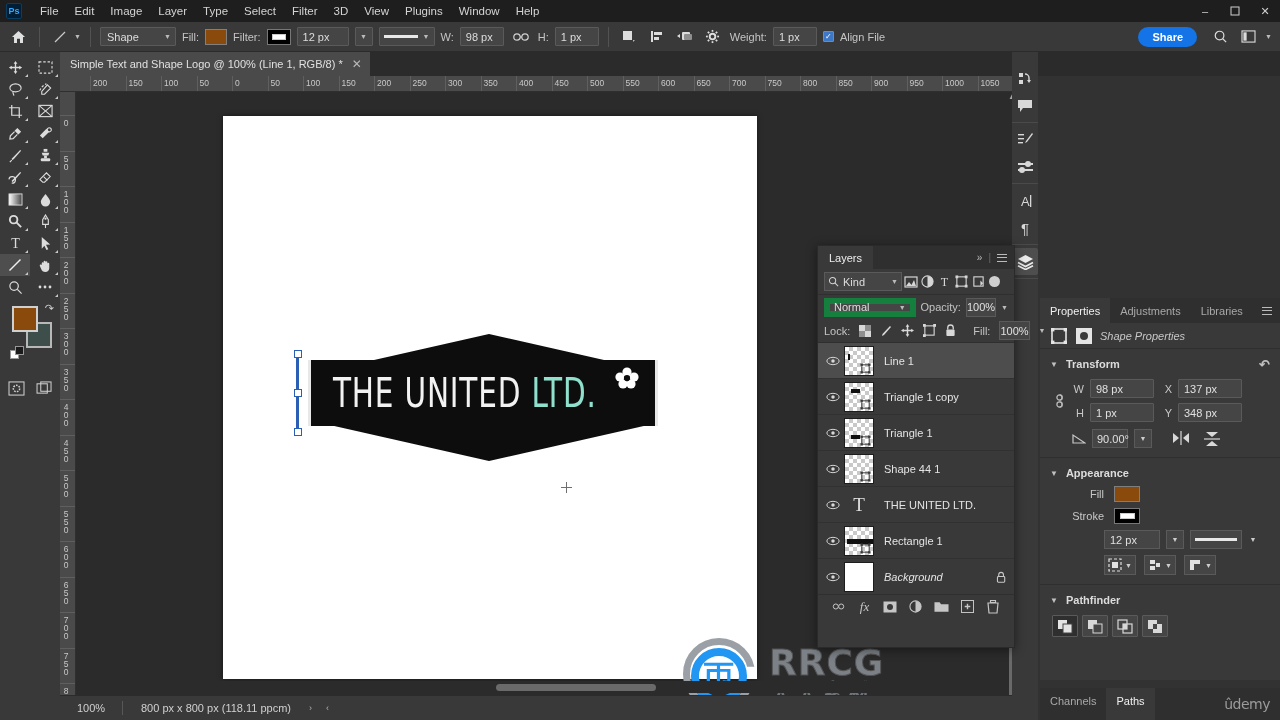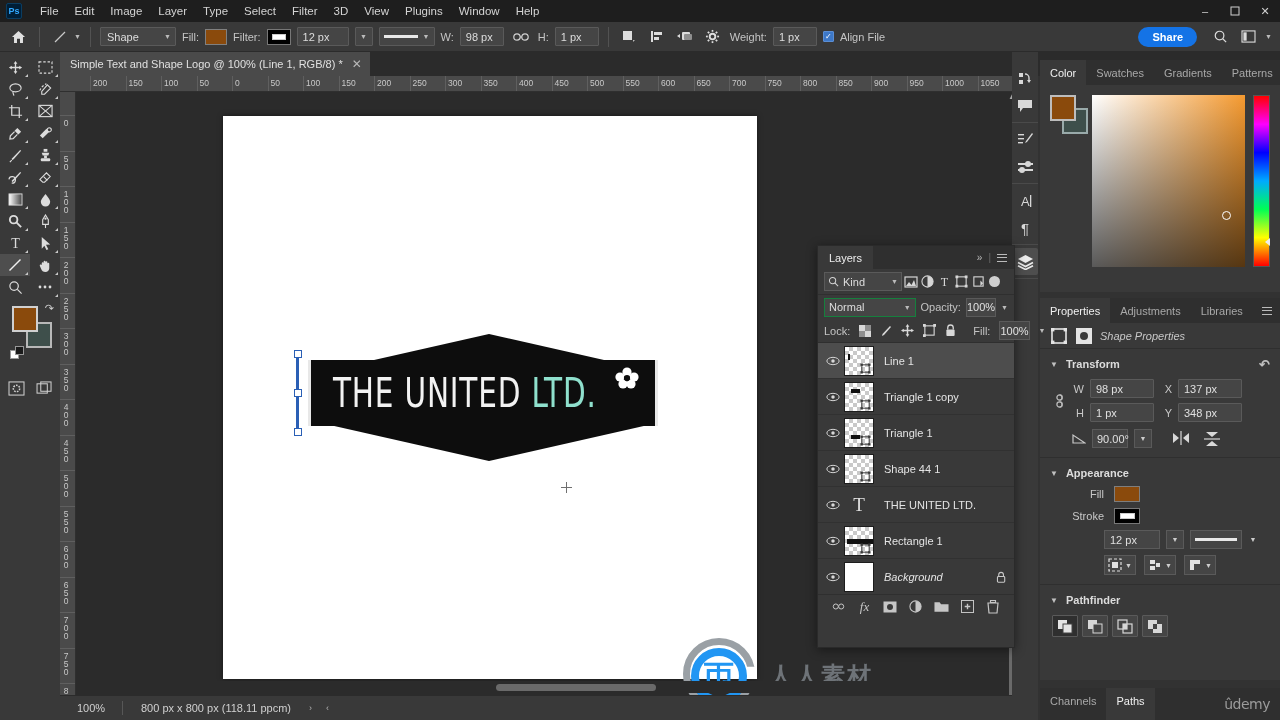--- a/index.html
+++ b/index.html
@@ -437,21 +437,21 @@
     width: 78px; height: 19px; background: #454545; border: 1px solid #5a5a5a;
     display: flex; align-items: center; gap: 4px; padding: 0 3px; font-size: 11px; color: #ddd;
   }
   .lp-kind .cv { margin-left: auto; font-size: 7px; color: #bbb; }
   .lp-ficon { width: 17px; height: 18px; display: flex; align-items: center; justify-content: center; color: #d6d6d6; }
   .lp-toggle { width: 11px; height: 11px; border-radius: 50%; background: #cfcfcf; margin-left: 2px; }
   .lp-blend {
     display: flex; align-items: center; gap: 5px; height: 24px; padding: 0 6px;
   }
   .lp-mode {
-    width: 122px; height: 19px; background: #454545; border: 1px solid #15803d;
+    width: 122px; height: 19px; background: #454545; border: 6px solid #15803d;
     display: flex; align-items: center; padding: 0 4px; font-size: 11px; color: #ddd;
   }
   .lp-mode .cv { margin-left: auto; font-size: 7px; color: #bbb; }
   .lp-small-lbl { font-size: 11px; color: #c4c4c4; }
   .lp-pct {
     width: 36px; height: 19px; background: #454545; border: 1px solid #5a5a5a;
     display: flex; align-items: center; justify-content: center; font-size: 11px; color: #e0e0e0;
   }
   .lp-pct-cv { font-size: 7px; color: #bbb; }
   .lp-lock {
@@ -938,20 +938,21 @@
         </div>
       </div>
 
       <div class="wm">
         <div class="wm-mark">
           <span class="wm-ring"></span>
           <span class="wm-inner"></span>
           <span class="wm-glyph">帀</span>
         </div>
         <div class="wm-txt">
+          <span class="wm-rrcg">RRCG</span>
           <span class="wm-cn">人人素材</span>
         </div>
       </div>
 
     </div>
     <div class="crosshair"></div>
   </div>
 
   <div class="hscroll">
       <div class="thumb"></div>
@@ -1020,41 +1021,20 @@
       <div class="rail-btn active">
         <svg width="17" height="16" viewBox="0 0 17 16">
             <path d="M8.5 1 L16 5 L8.5 9 L1 5 Z" fill="#ececec"></path>
             <path d="M1 8.5 L8.5 12.5 L16 8.5" fill="none" stroke="#ececec" stroke-width="1.6"></path>
             <path d="M1 11.8 L8.5 15.5 L16 11.8" fill="none" stroke="#ececec" stroke-width="1.6"></path>
           </svg>
       </div>
     </div>
   </div>
 
-  <div class="rpanel color-panel">
-    <div class="ptab-row">
-      <div class="ptab active">Color</div>
-      <div class="ptab">Swatches</div>
-      <div class="ptab">Gradients</div>
-      <div class="ptab">Patterns</div>
-
-    </div>
-    <div class="color-body">
-      <div class="cp-swatches">
-        <div class="cp-bg"></div>
-        <div class="cp-fg" style="background:#8a4a0c"></div>
-      </div>
-      <div class="cp-field">
-        <span class="picker"></span>
-      </div>
-      <div class="cp-hue">
-        <span class="marker"></span>
-      </div>
-    </div>
-  </div>
 
   <div class="rpanel props-panel">
     <div class="ptab-row">
       <div class="ptab active">Properties</div>
       <div class="ptab">Adjustments</div>
       <div class="ptab">Libraries</div>
       <div class="ptab-menu">
         <span class="hamb">
             <i></i>
             <i></i>

